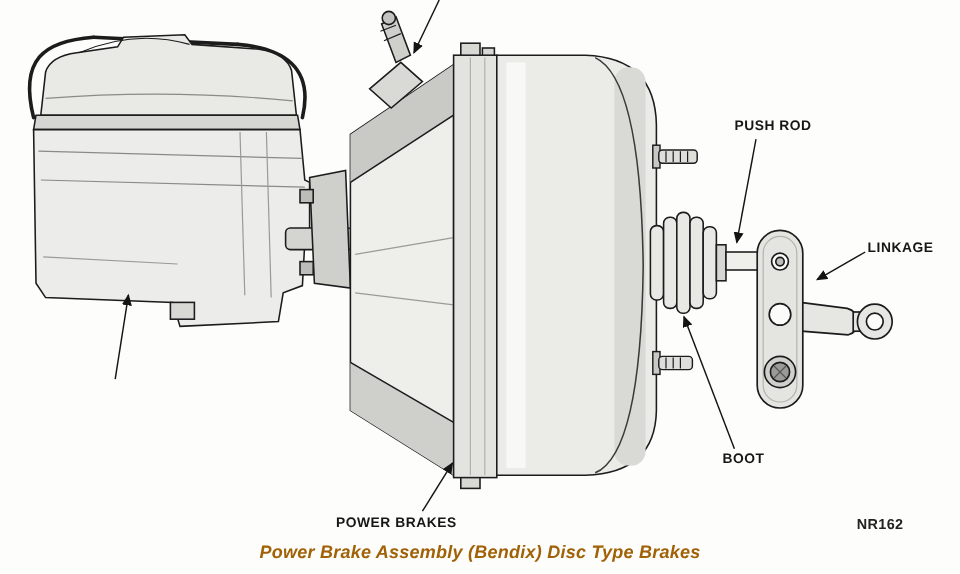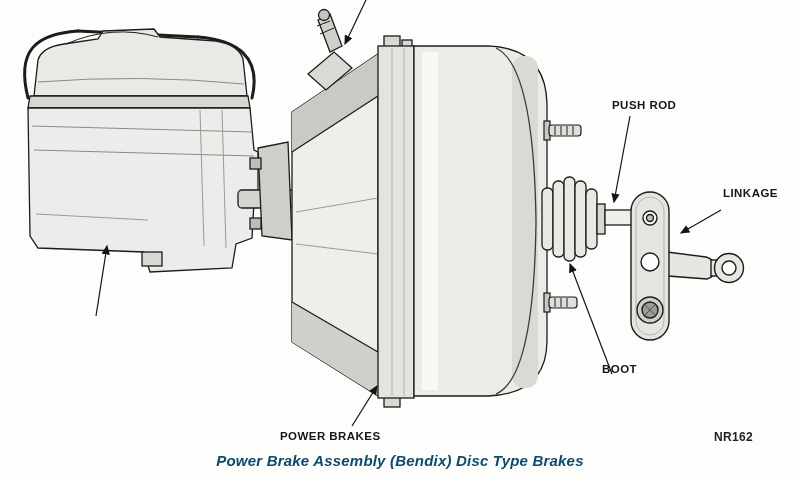--- a/index.html
+++ b/index.html
@@ -23,21 +23,21 @@
     letter-spacing:.3px;
     color:#222;
   }
   .caption{
     position:absolute;
     left:0;right:0;
     top:452px;
     text-align:center;
     font:italic 700 15px "Liberation Sans",sans-serif;
     letter-spacing:.2px;
-    color:#0c4a6e;
+    color:#a16207;
   }
 </style>
 </head>
 <body>
 
 <div class="page">
 
   <svg class="diagram-svg" width="800" height="478" viewBox="0 0 800 478" xmlns="http://www.w3.org/2000/svg">
     <defs>
       <marker id="arr" markerWidth="9" markerHeight="8" refX="7" refY="3.5" orient="auto">
@@ -143,24 +143,24 @@
       <path d="M630,116 L614,202" marker-end="url(#arr)"></path>
       <path d="M721,210 L681,233" marker-end="url(#arr)"></path>
       <path d="M612,374 L570,264" marker-end="url(#arr)"></path>
       <path d="M96,316 L107,246" marker-end="url(#arr)"></path>
       <path d="M352,426 L377,386" marker-end="url(#arr)"></path>
     </g>
   </svg>
 
   <div class="lbl" style="left:612px;top:99px">PUSH ROD</div>
 
-  <div class="lbl" style="left:723px;top:187px">LINKAGE</div>
+  <div class="lbl" style="left:723px;top:201px">LINKAGE</div>
 
 
-  <div class="lbl" style="left:602px;top:363px">BOOT</div>
+  <div class="lbl" style="left:602px;top:377px">BOOT</div>
 
   <div class="lbl" style="left:280px;top:430px">POWER BRAKES</div>
 
   <div class="lbl code" style="left:714px;top:430px">NR162</div>
 
   <div class="caption">Power Brake Assembly (Bendix) Disc Type Brakes</div>
 
 </div>
 
 </body></html>

